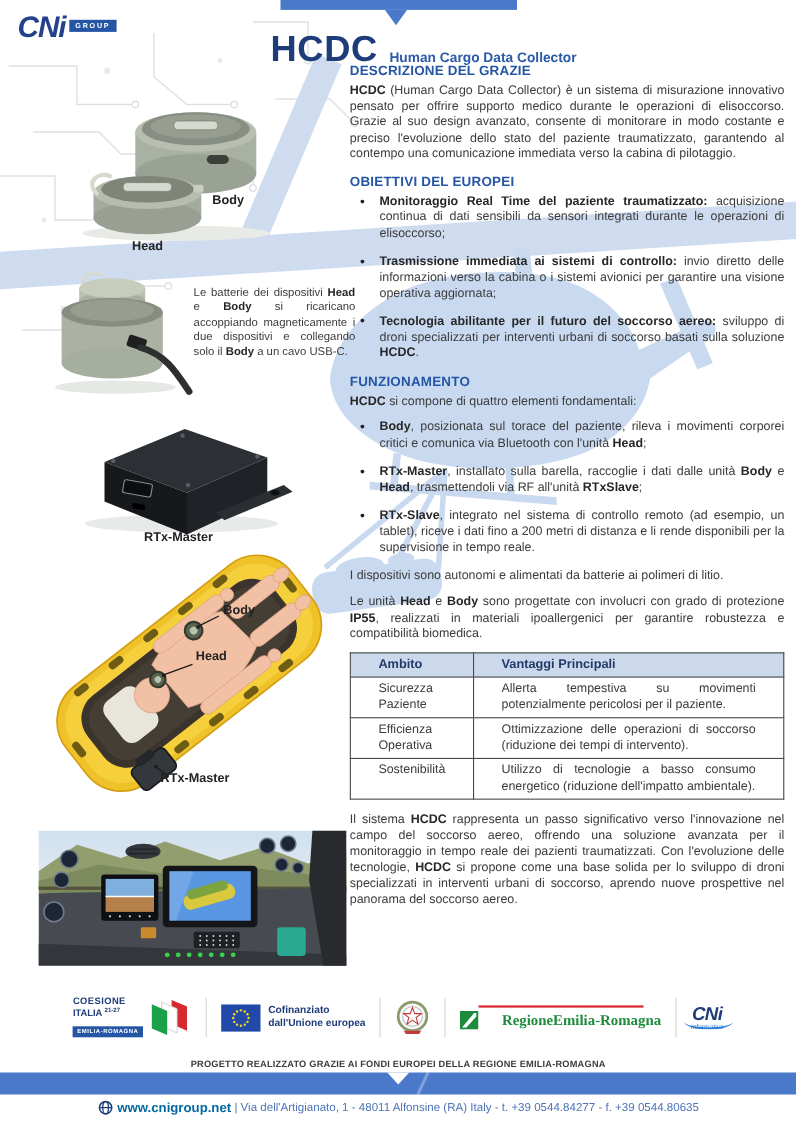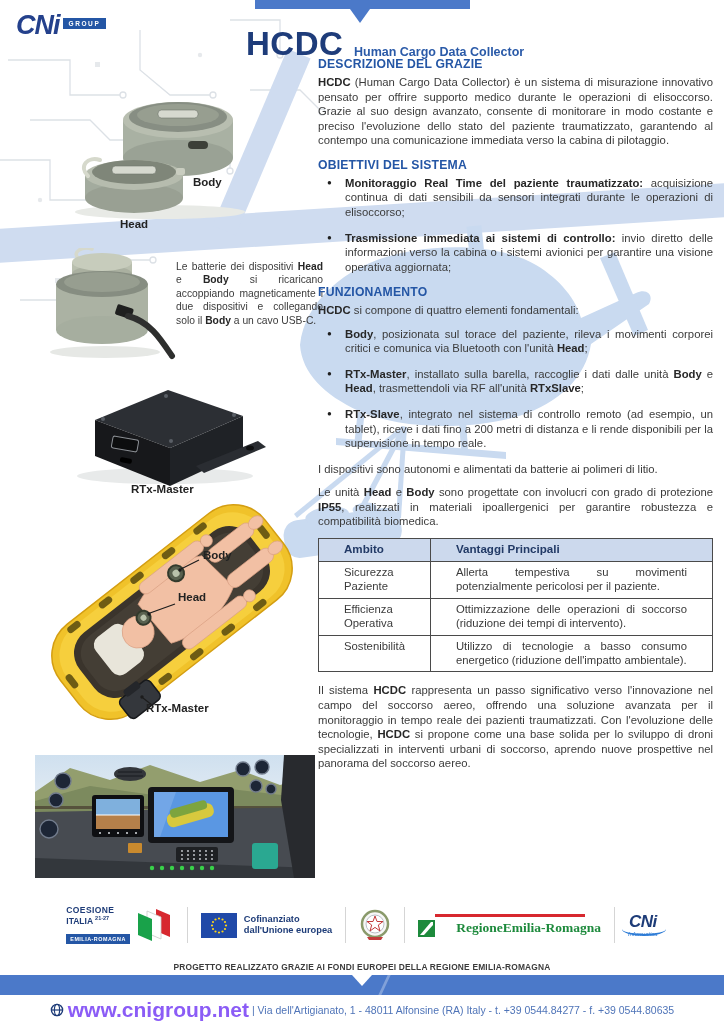--- a/index.html
+++ b/index.html
@@ -56,21 +56,21 @@
   .cni2{position:relative;text-align:center;}
   .cni2 .brand{font-size:17px;font-weight:900;font-style:italic;color:#1e3c78;line-height:1;letter-spacing:-.5px;}
   .cni2 .swoosh{position:absolute;left:-6px;top:9px;width:44px;height:12px;border-bottom:2.5px solid #2e7cd6;border-radius:50%;}
   .cni2 .sub{font-size:6px;font-style:italic;color:#2e7cd6;margin-top:1px;}
   .project{left:0;top:962px;width:724px;text-align:center;font-size:8.4px;font-weight:bold;color:#3b3b3b;letter-spacing:.2px;z-index:3;}
   .fbar{left:0;top:975px;width:724px;height:20px;background:#4b79c9;z-index:3;}
   .fbar-tri{left:352px;top:975px;width:0;height:0;border-left:10px solid transparent;border-right:10px solid transparent;
             border-top:11px solid #ffffff;z-index:4;}
   .fbar-slash{left:383px;top:975px;width:3px;height:20px;background:#fff;opacity:.3;transform:skewX(-25deg);z-index:4;}
   .fline{left:0;top:998px;width:724px;text-align:center;z-index:3;}
-  .fline .site{font-size:21px;font-weight:800;color:#8b5cf6;vertical-align:middle;}
+  .fline .site{font-size:12px;font-weight:800;color:#0369a1;vertical-align:middle;}
   .fline .addr{font-size:10.5px;color:#4f74b8;vertical-align:middle;}
   .fline svg{display:inline-block;vertical-align:middle;margin-right:4px;}
 </style>
 </head>
 <body>
 
 <div class="page">
 
   <svg class="abs" style="left:0;top:0;z-index:0;" width="340" height="360" viewBox="0 0 340 360">
     <g stroke="#d9dee4" stroke-width="1.3" fill="none" opacity=".9">
@@ -325,23 +325,24 @@
         <circle cx="212" cy="868" r="2.2"></circle>
     </g>
     <rect x="252" y="843" width="26" height="26" rx="3" fill="#2aa891"></rect>
     <rect x="128" y="843" width="14" height="10" rx="1" fill="#c98a2e"></rect>
   </svg>
 
   <div class="abs rc">
     <div class="h-sec first">DESCRIZIONE DEL GRAZIE</div>
     <p class="body"><b>HCDC</b><span> (Human Cargo Data Collector) è un sistema di misurazione innovativo pensato per offrire supporto medico durante le operazioni di elisoccorso. Grazie al suo design avanzato, consente di monitorare in modo costante e preciso l'evoluzione dello stato del paziente traumatizzato, garantendo al contempo una comunicazione immediata verso la cabina di pilotaggio.</span></p>
 
-    <div class="h-sec">OBIETTIVI DEL SISTEMA</div>
+    <div class="h-sec">OBIETTIVI DEL EUROPEI</div>
     <div class="bullet"><span class="bl">Monitoraggio Real Time del paziente traumatizzato:</span><span> acquisizione continua di dati sensibili da sensori integrati durante le operazioni di elisoccorso;</span></div>
     <div class="bullet"><span class="bl">Trasmissione immediata ai sistemi di controllo:</span><span> invio diretto delle informazioni verso la cabina o i sistemi avionici per garantire una visione operativa aggiornata;</span></div>
+    <div class="bullet"><span class="bl">Tecnologia abilitante per il futuro del soccorso aereo:</span><span> sviluppo di droni specializzati per interventi urbani di soccorso basati sulla soluzione </span><b>HCDC</b><span>.</span></div>
 
     <div class="h-sec">FUNZIONAMENTO</div>
     <p class="body"><b>HCDC</b><span> si compone di quattro elementi fondamentali:</span></p>
     <div class="bullet"><b>Body</b><span>, posizionata sul torace del paziente, rileva i movimenti corporei critici e comunica via Bluetooth con l'unità </span><b>Head</b><span>;</span></div>
     <div class="bullet"><b>RTx-Master</b><span>, installato sulla barella, raccoglie i dati dalle unità </span><b>Body</b><span> e </span><b>Head</b><span>, trasmettendoli via RF all'unità </span><b>RTxSlave</b><span>;</span></div>
     <div class="bullet"><b>RTx-Slave</b><span>, integrato nel sistema di controllo remoto (ad esempio, un tablet), riceve i dati fino a 200 metri di distanza e li rende disponibili per la supervisione in tempo reale.</span></div>
 
     <p class="body" style="margin-top:4px;">I dispositivi sono autonomi e alimentati da batterie ai polimeri di litio.</p>
     <p class="body" style="margin-top:4px;"><span>Le unità </span><b>Head</b><span> e </span><b>Body</b><span> sono progettate con involucri con grado di protezione </span><b>IP55</b><span>, realizzati in materiali ipoallergenici per garantire robustezza e compatibilità biomedica.</span></p>
 

